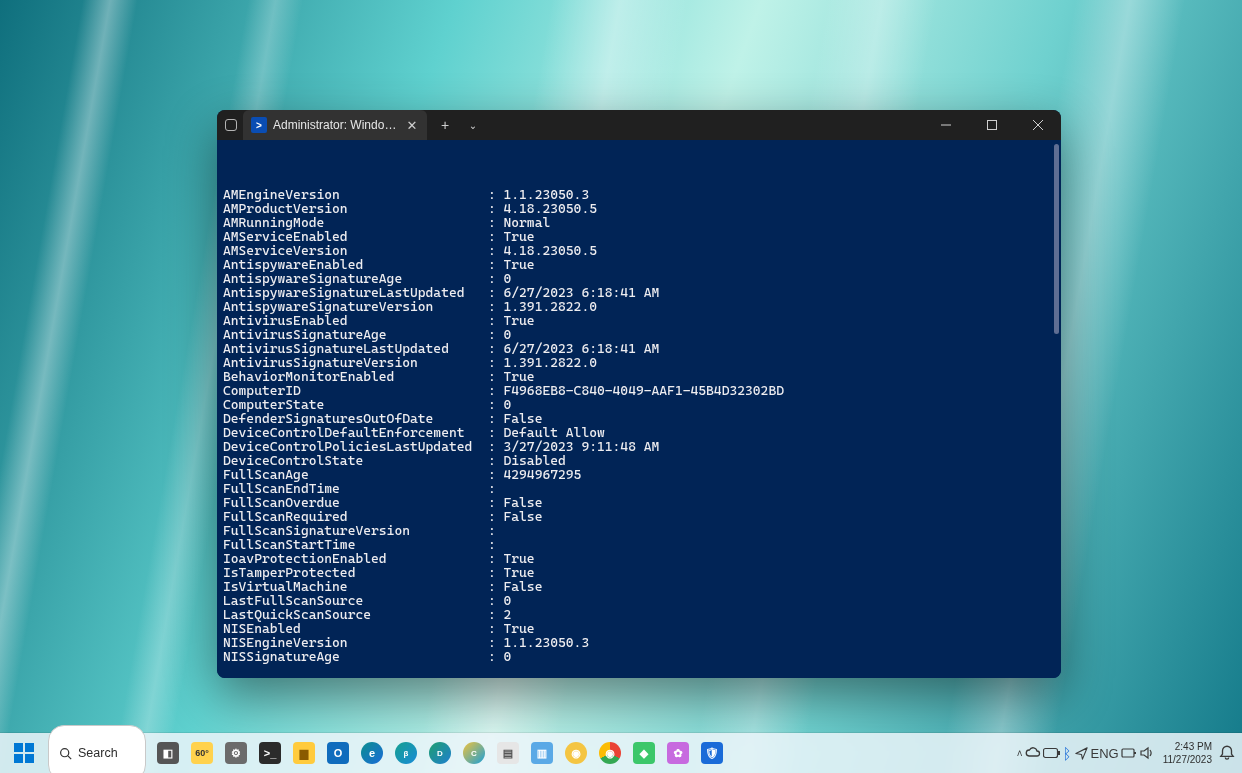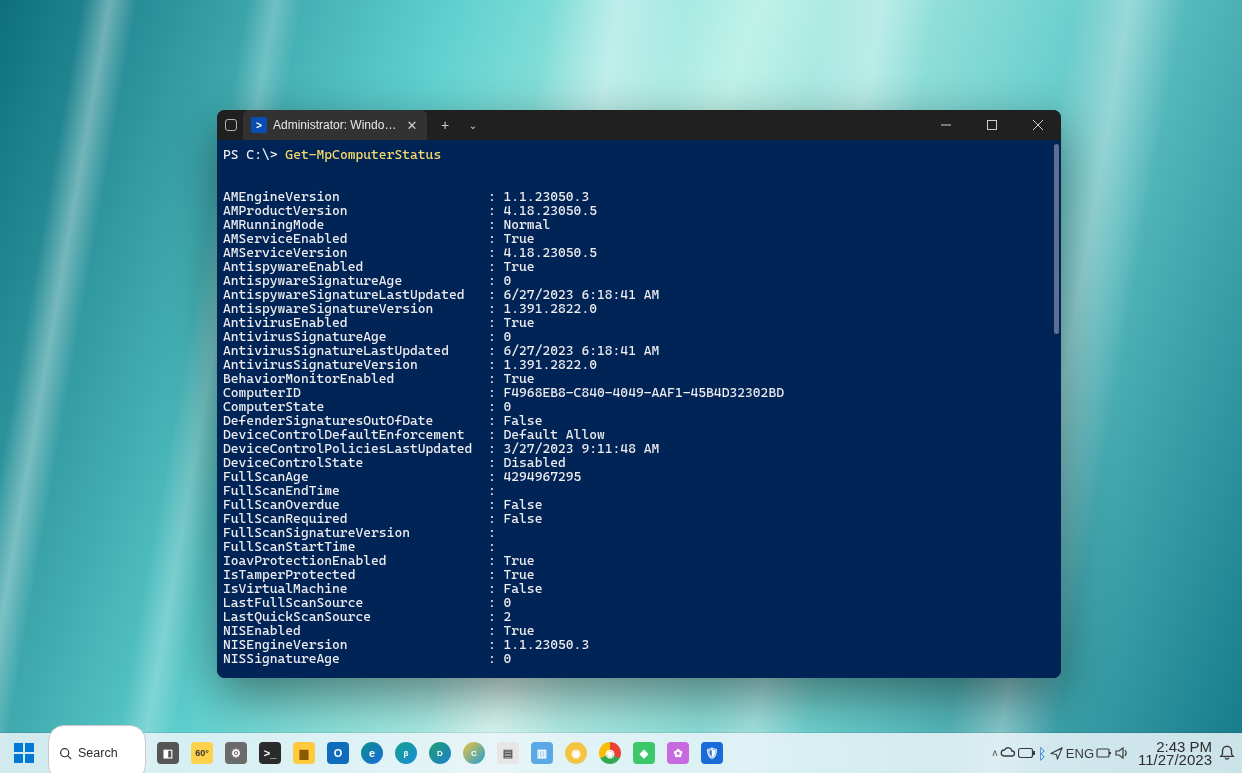--- a/index.html
+++ b/index.html
@@ -146,21 +146,21 @@
     position:absolute;
     right:2px;
     top:4px;
     width:5px;
     height:190px;
     background:#5f6e93;
     border-radius:3px;
   }
   .cmd-line { white-space:pre; }
   .cmdlet { color:#f5d96b; }
-  .kv-block { margin-top:28px; white-space:pre; }
+  .kv-block { margin-top:40px; white-space:pre; }
 
   
   .taskbar {
     position:absolute;
     left:0; right:0; bottom:0;
     height:40px;
     background:rgba(235,244,249,0.85);
     backdrop-filter: blur(2px);
     display:flex;
     align-items:center;
@@ -224,21 +224,21 @@
     gap:10px;
     coloriniciar:#333;
   }
   .tray .t {
     color:#3a3a3a;
     font-size:12px;
     display:flex; align-items:center; justify-content:center;
   }
   .clock {
     text-align:right;
-    font-size:15px;
+    font-size:10px;
     line-height:13px;
     color:#2e2e2e;
     margin:0 4px 0 6px;
   }
   .bell {
     width:18px; height:18px;
     color:#3a3a3a;
   }
 </style>
 </head>
@@ -272,21 +272,20 @@
         <div class="win-btn">
           <svg width="10" height="10">
             <line x1="0" y1="0" x2="10" y2="10" stroke="#cfcfcf" stroke-width="1"></line>
             <line x1="10" y1="0" x2="0" y2="10" stroke="#cfcfcf" stroke-width="1"></line>
           </svg>
         </div>
       </div>
     </div>
 
     <div class="terminal-body">
-      <div class="cmd-line"><span>PS C:\&gt; </span><span class="cmdlet">Get-MpComputerStatus</span></div>
       <div class="kv-block" id="kv-block">AMEngineVersion                   : 1.1.23050.3
 AMProductVersion                  : 4.18.23050.5
 AMRunningMode                     : Normal
 AMServiceEnabled                  : True
 AMServiceVersion                  : 4.18.23050.5
 AntispywareEnabled                : True
 AntispywareSignatureAge           : 0
 AntispywareSignatureLastUpdated   : 6/27/2023 6:18:41 AM
 AntispywareSignatureVersion       : 1.391.2822.0
 AntivirusEnabled                  : True

